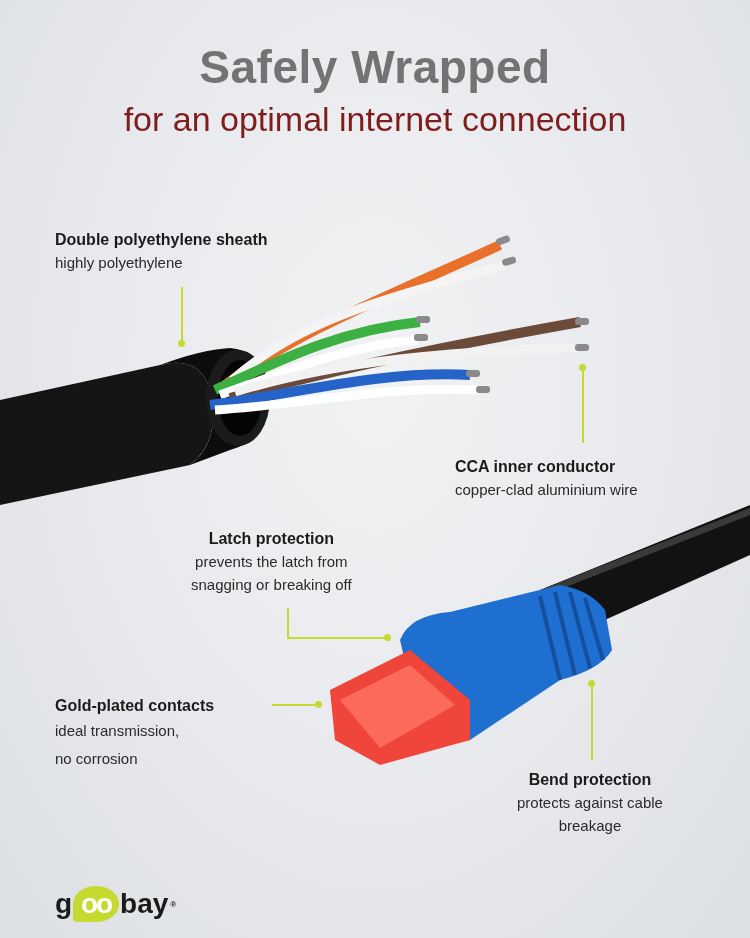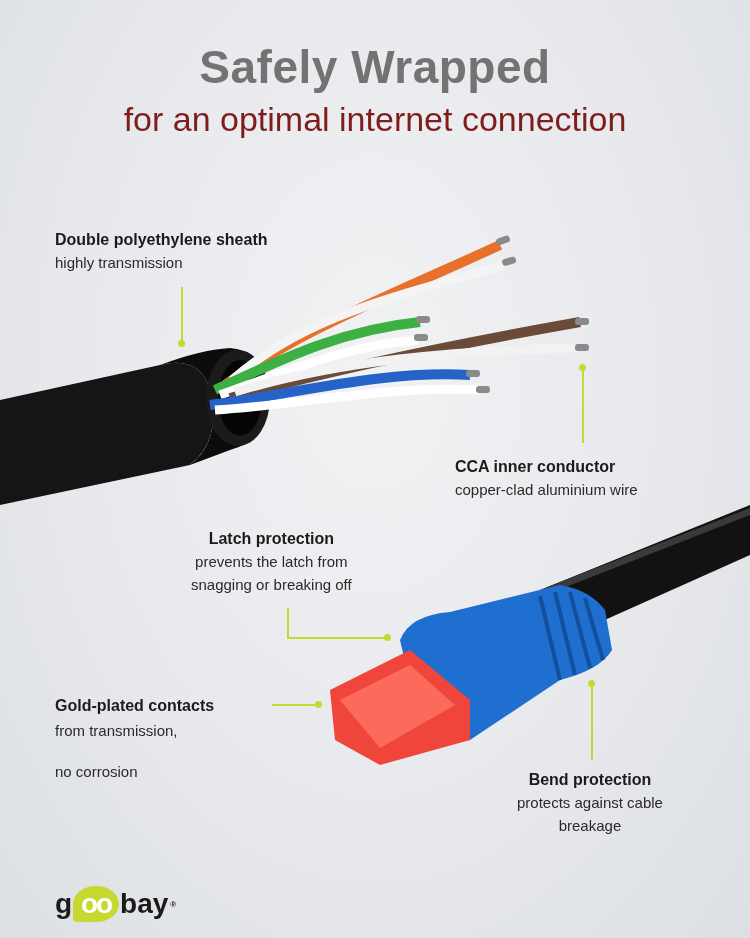--- a/index.html
+++ b/index.html
@@ -76,38 +76,38 @@
 <div class="dot" style="left:384px;top:634px;"></div>
 
 <div class="line" style="left:272px;top:704px;width:45px;height:2px;"></div>
 <div class="dot" style="left:315px;top:701px;"></div>
 
 <div class="line" style="left:591px;top:684px;width:2px;height:76px;"></div>
 <div class="dot" style="left:588px;top:680px;"></div>
 
 <div class="callout" style="left:55px;top:229px;">
   <div class="h">Double polyethylene sheath</div>
-  <div class="d">highly transmission</div>
+  <div class="d">highly polyethylene</div>
 </div>
 
 <div class="callout" style="left:455px;top:456px;">
   <div class="h">CCA inner conductor</div>
   <div class="d">copper-clad aluminium wire</div>
 </div>
 
 <div class="callout" style="left:191px;top:528px;text-align:center;">
   <div class="h">Latch protection</div>
   <div class="d">prevents the latch from</div>
   <div class="d">snagging or breaking off</div>
 </div>
 
 <div class="callout" style="left:55px;top:695px;">
   <div class="h">Gold-plated contacts</div>
-  <div class="d" style="margin-top:2px;">from transmission,</div>
-  <div class="d" style="margin-top:18px;">no corrosion</div>
+  <div class="d" style="margin-top:2px;">ideal transmission,</div>
+  <div class="d" style="margin-top:5px;">no corrosion</div>
 </div>
 
 <div class="callout" style="left:517px;top:769px;text-align:center;">
   <div class="h">Bend protection</div>
   <div class="d">protects against cable</div>
   <div class="d">breakage</div>
 </div>
 
 <div class="logo">
   <span>g</span>

